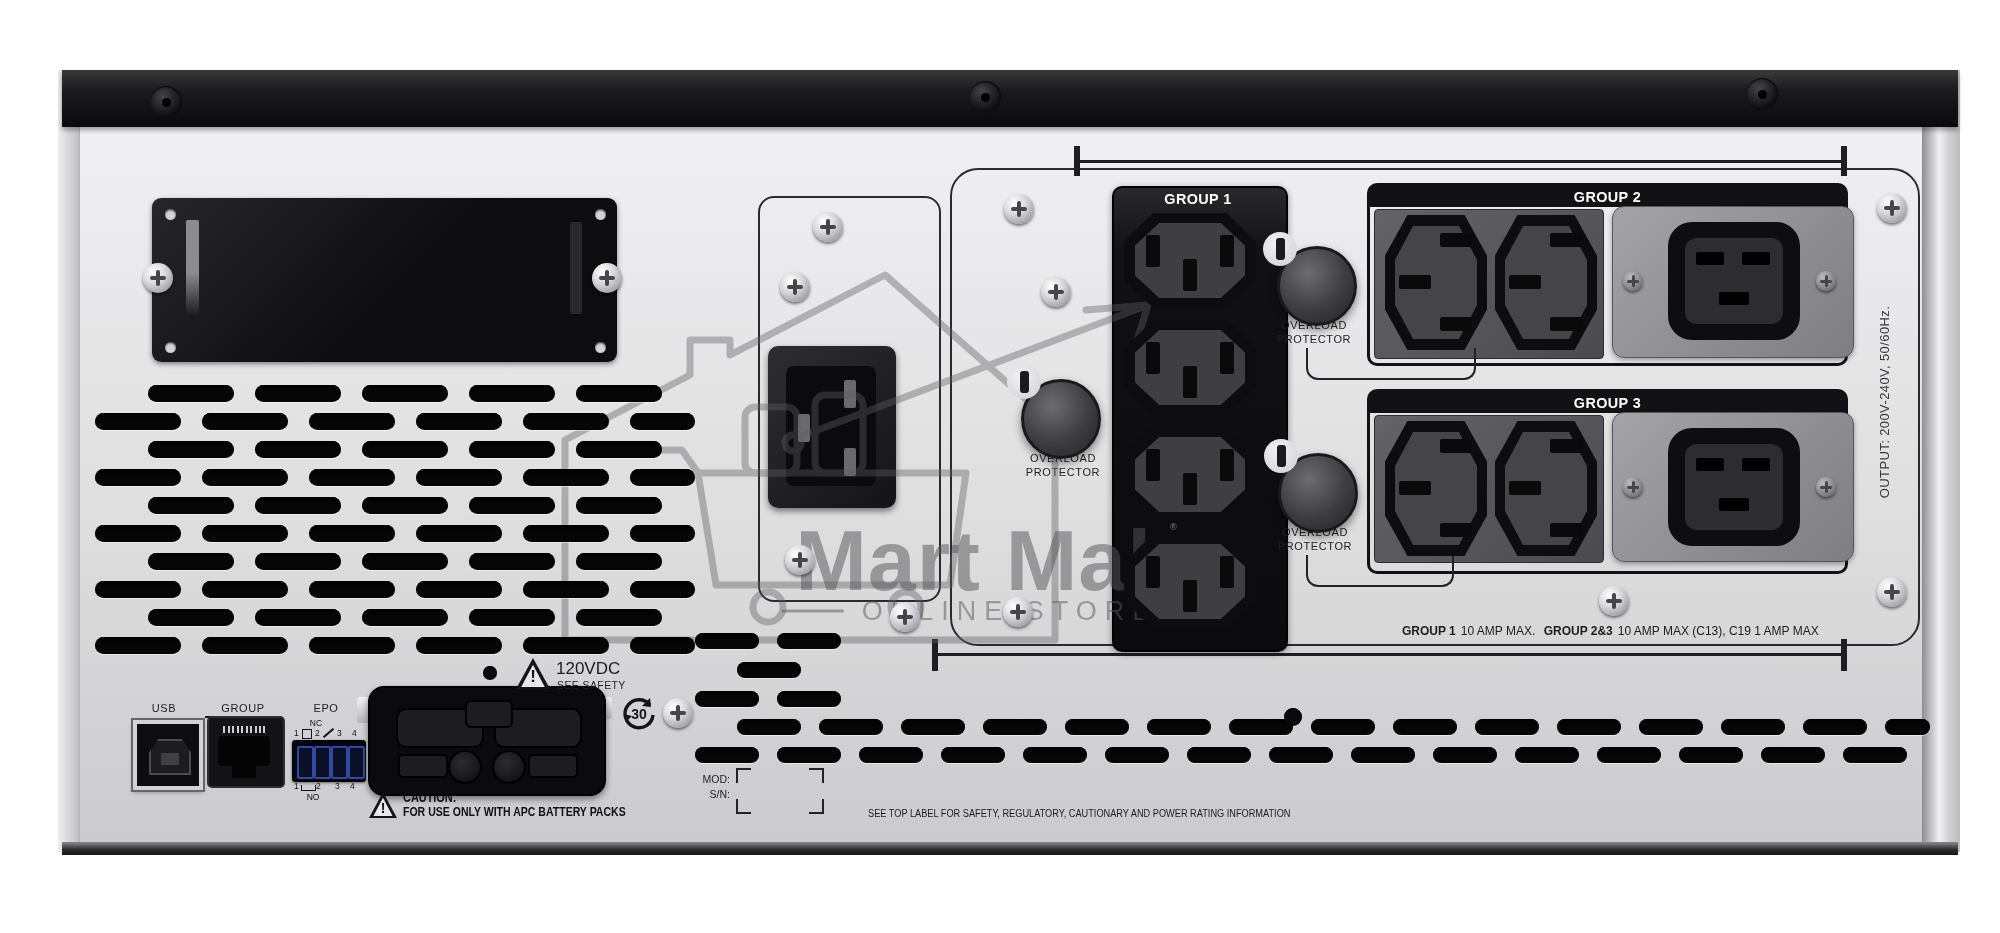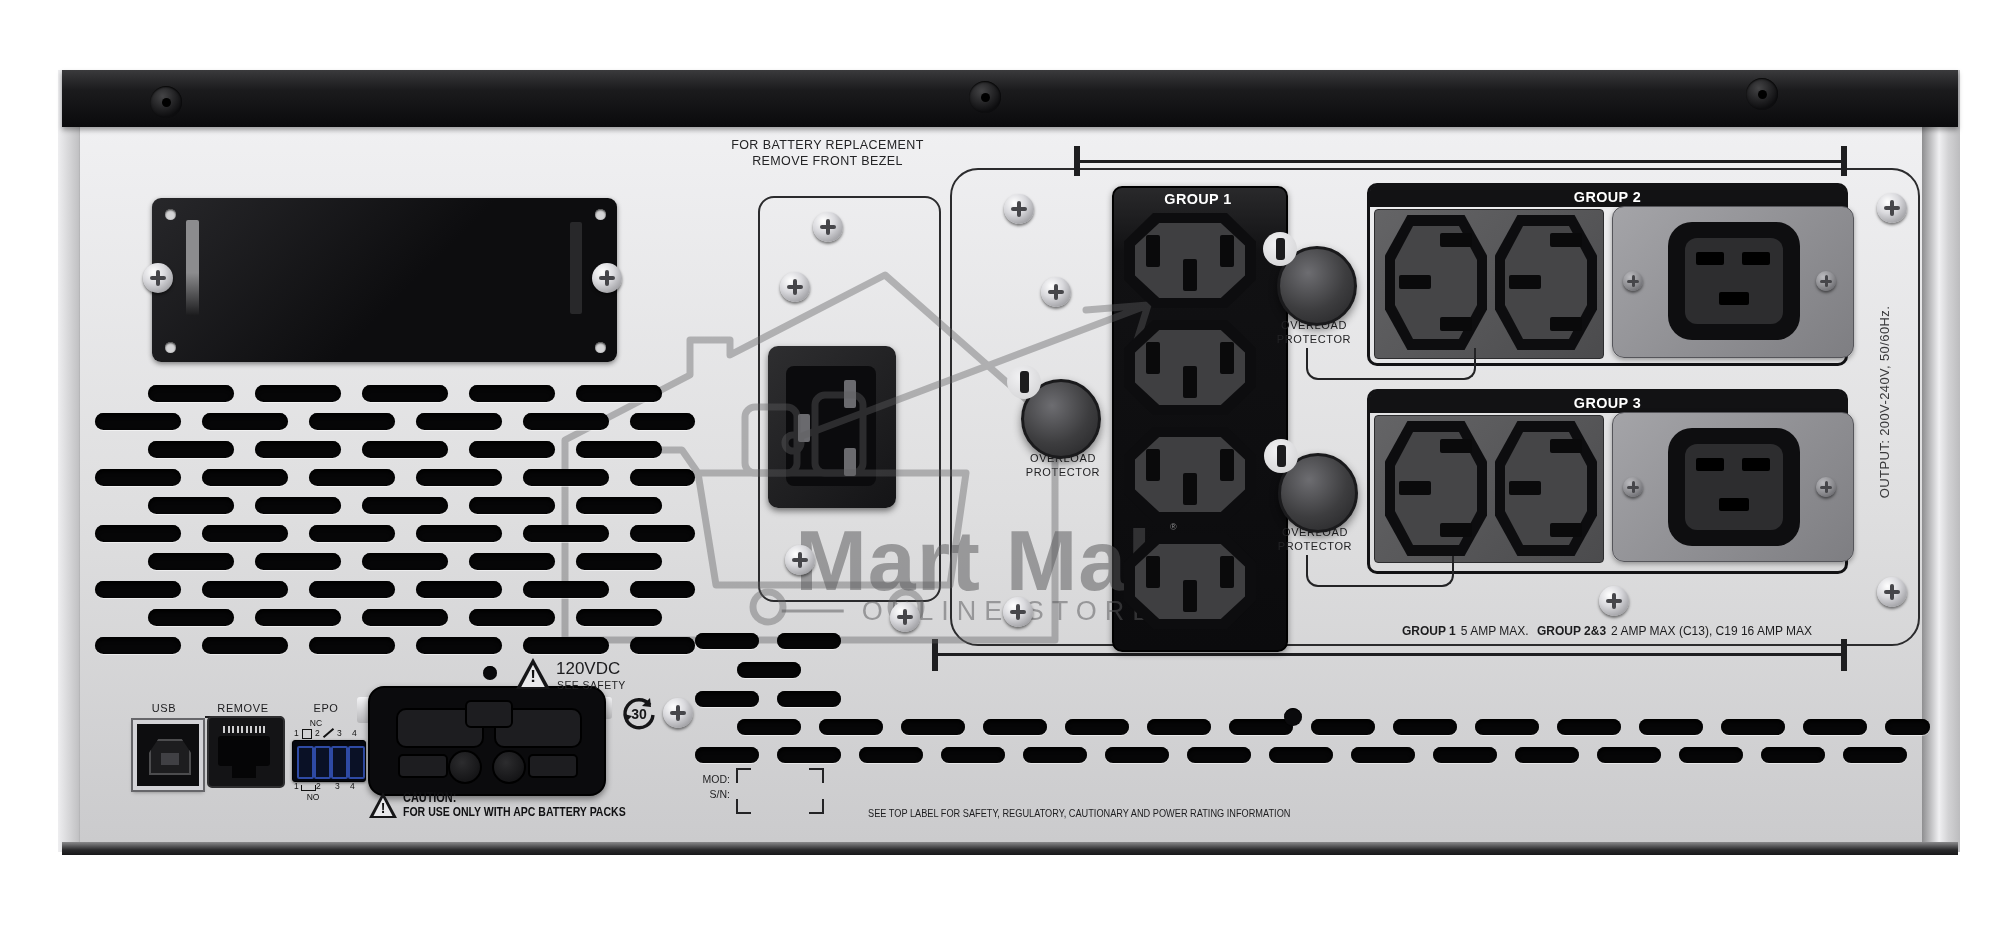--- a/index.html
+++ b/index.html
@@ -106,24 +106,20 @@
   <div class="outline" style="left:758px;top:196px;width:179px;height:402px;border-radius:16px"></div>
   <div class="outline" style="left:950px;top:168px;width:966px;height:474px;border-radius:28px"></div>
 
   <div class="bline" style="left:1078px;top:160px;width:764px;height:3px"></div>
   <div class="bline" style="left:1074px;top:146px;width:6px;height:30px"></div>
   <div class="bline" style="left:1841px;top:146px;width:6px;height:30px"></div>
   <div class="bline" style="left:936px;top:653px;width:906px;height:3px"></div>
   <div class="bline" style="left:932px;top:639px;width:6px;height:32px"></div>
   <div class="bline" style="left:1841px;top:639px;width:6px;height:32px"></div>
 
-  <div class="lbl note" style="left:695px;top:137px;width:265px">
-    <div>FOR BATTERY REPLACEMENT</div>
-    <div>REMOVE FRONT BEZEL</div>
-  </div>
 
   <div class="abs" style="left:768px;top:346px;width:128px;height:162px;background:linear-gradient(135deg,#2e2e30,#141416);border-radius:10px;box-shadow:0 3px 6px rgba(0,0,0,.5)">
     <div class="abs" style="left:18px;top:20px;width:90px;height:120px;background:#0b0b0d;border-radius:8px">
       <div class="abs" style="left:12px;top:48px;width:12px;height:28px;background:#6a6a6e;border-radius:2px"></div>
       <div class="abs" style="left:58px;top:14px;width:12px;height:28px;background:#6a6a6e;border-radius:2px"></div>
       <div class="abs" style="left:58px;top:82px;width:12px;height:28px;background:#6a6a6e;border-radius:2px"></div>
     </div>
   </div>
 
   <div class="abs strip"></div>
@@ -151,34 +147,34 @@
     <div>PROTECTOR</div>
   </div>
   <div class="ovl" style="left:1235px;top:525px">
     <div>OVERLOAD</div>
     <div>PROTECTOR</div>
   </div>
   <div class="gline" style="left:1306px;top:348px;width:166px;height:30px"></div>
   <div class="gline" style="left:1306px;top:555px;width:144px;height:30px"></div>
 
   <div class="abs ratings" style="left:1402px;top:624px">
-    <span class="b">GROUP 1</span><span>5 AMP MAX.</span>
-    <span class="b">GROUP 2&amp;3</span><span>2 AMP MAX (C13), C19 16 AMP MAX</span>
+    <span class="b">GROUP 1</span><span>10 AMP MAX.</span>
+    <span class="b">GROUP 2&amp;3</span><span>10 AMP MAX (C13), C19 1 AMP MAX</span>
   </div>
 
   <div class="abs vert" style="left:1884px;top:402px;transform:translate(-50%,-50%) rotate(-90deg)">OUTPUT: 200V-240V, 50/60Hz.</div>
 
   <div class="lbl plabel" style="left:133px;top:702px;width:62px;text-align:center">USB</div>
   <div class="abs usb-port">
     <div class="usb-inner">
         <div class="usb-pin"></div>
       </div>
   </div>
 
-  <div class="lbl plabel" style="left:205px;top:702px;width:76px;text-align:center;border-bottom:2px solid #1c1c1e;padding-bottom:2px">REMOVE</div>
+  <div class="lbl plabel" style="left:205px;top:702px;width:76px;text-align:center;border-bottom:2px solid #1c1c1e;padding-bottom:2px">GROUP</div>
   <div class="abs serial-port">
     <div class="rj-teeth"></div>
     <div class="rj-cav1"></div>
     <div class="rj-cav2"></div>
   </div>
 
   <div class="lbl plabel" style="left:296px;top:702px;width:60px;text-align:center">EPO</div>
   <div class="lbl tiny" style="left:304px;top:718px;width:24px;text-align:center">NC</div>
   <span class="lbl tiny" style="left:294px;top:728px">1</span>
   <div class="sqg" style="left:302px;top:729px"></div>

